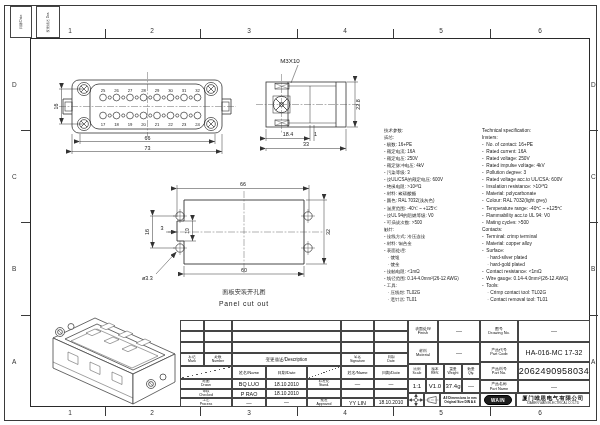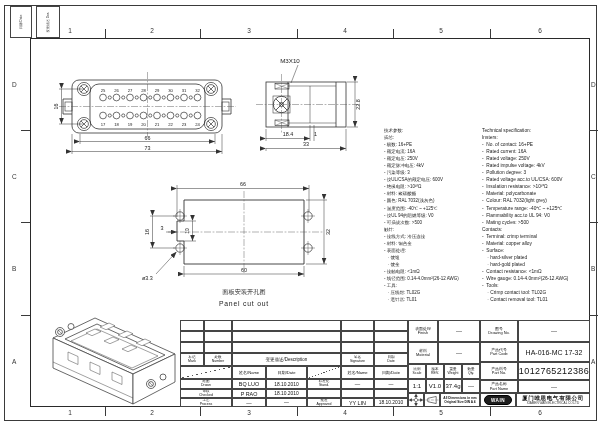--- a/index.html
+++ b/index.html
@@ -491,21 +491,21 @@
       <span class="en">Weight</span>
     </div>
   <div class="c lbl sm" style="left:462px;top:364px;width:18px;height:15px">
       <span class="cn">数量</span>
       <span class="en">Qty.</span>
     </div>
   <div class="c lbl" style="left:480px;top:362px;width:38px;height:18px">
       <span class="cn">产品料号</span>
       <span class="en">Part No.</span>
     </div>
-  <div class="c partno" style="left:518px;top:362px;width:72px;height:18px">1012765212386</div>
+  <div class="c partno" style="left:518px;top:362px;width:72px;height:18px">2062490958034</div>
 
   <div class="c val6" style="left:408px;top:379px;width:18px;height:14px">1:1</div>
   <div class="c val6" style="left:426px;top:379px;width:18px;height:14px">V1.0</div>
   <div class="c val6" style="left:444px;top:379px;width:18px;height:14px">37.4g</div>
   <div class="c val6" style="left:462px;top:379px;width:18px;height:14px">—</div>
   <div class="c lbl" style="left:480px;top:380px;width:38px;height:13px">
       <span class="cn">产品名称</span>
       <span class="en">Part Name</span>
     </div>
   <div class="c val6" style="left:518px;top:380px;width:72px;height:13px">—</div>

